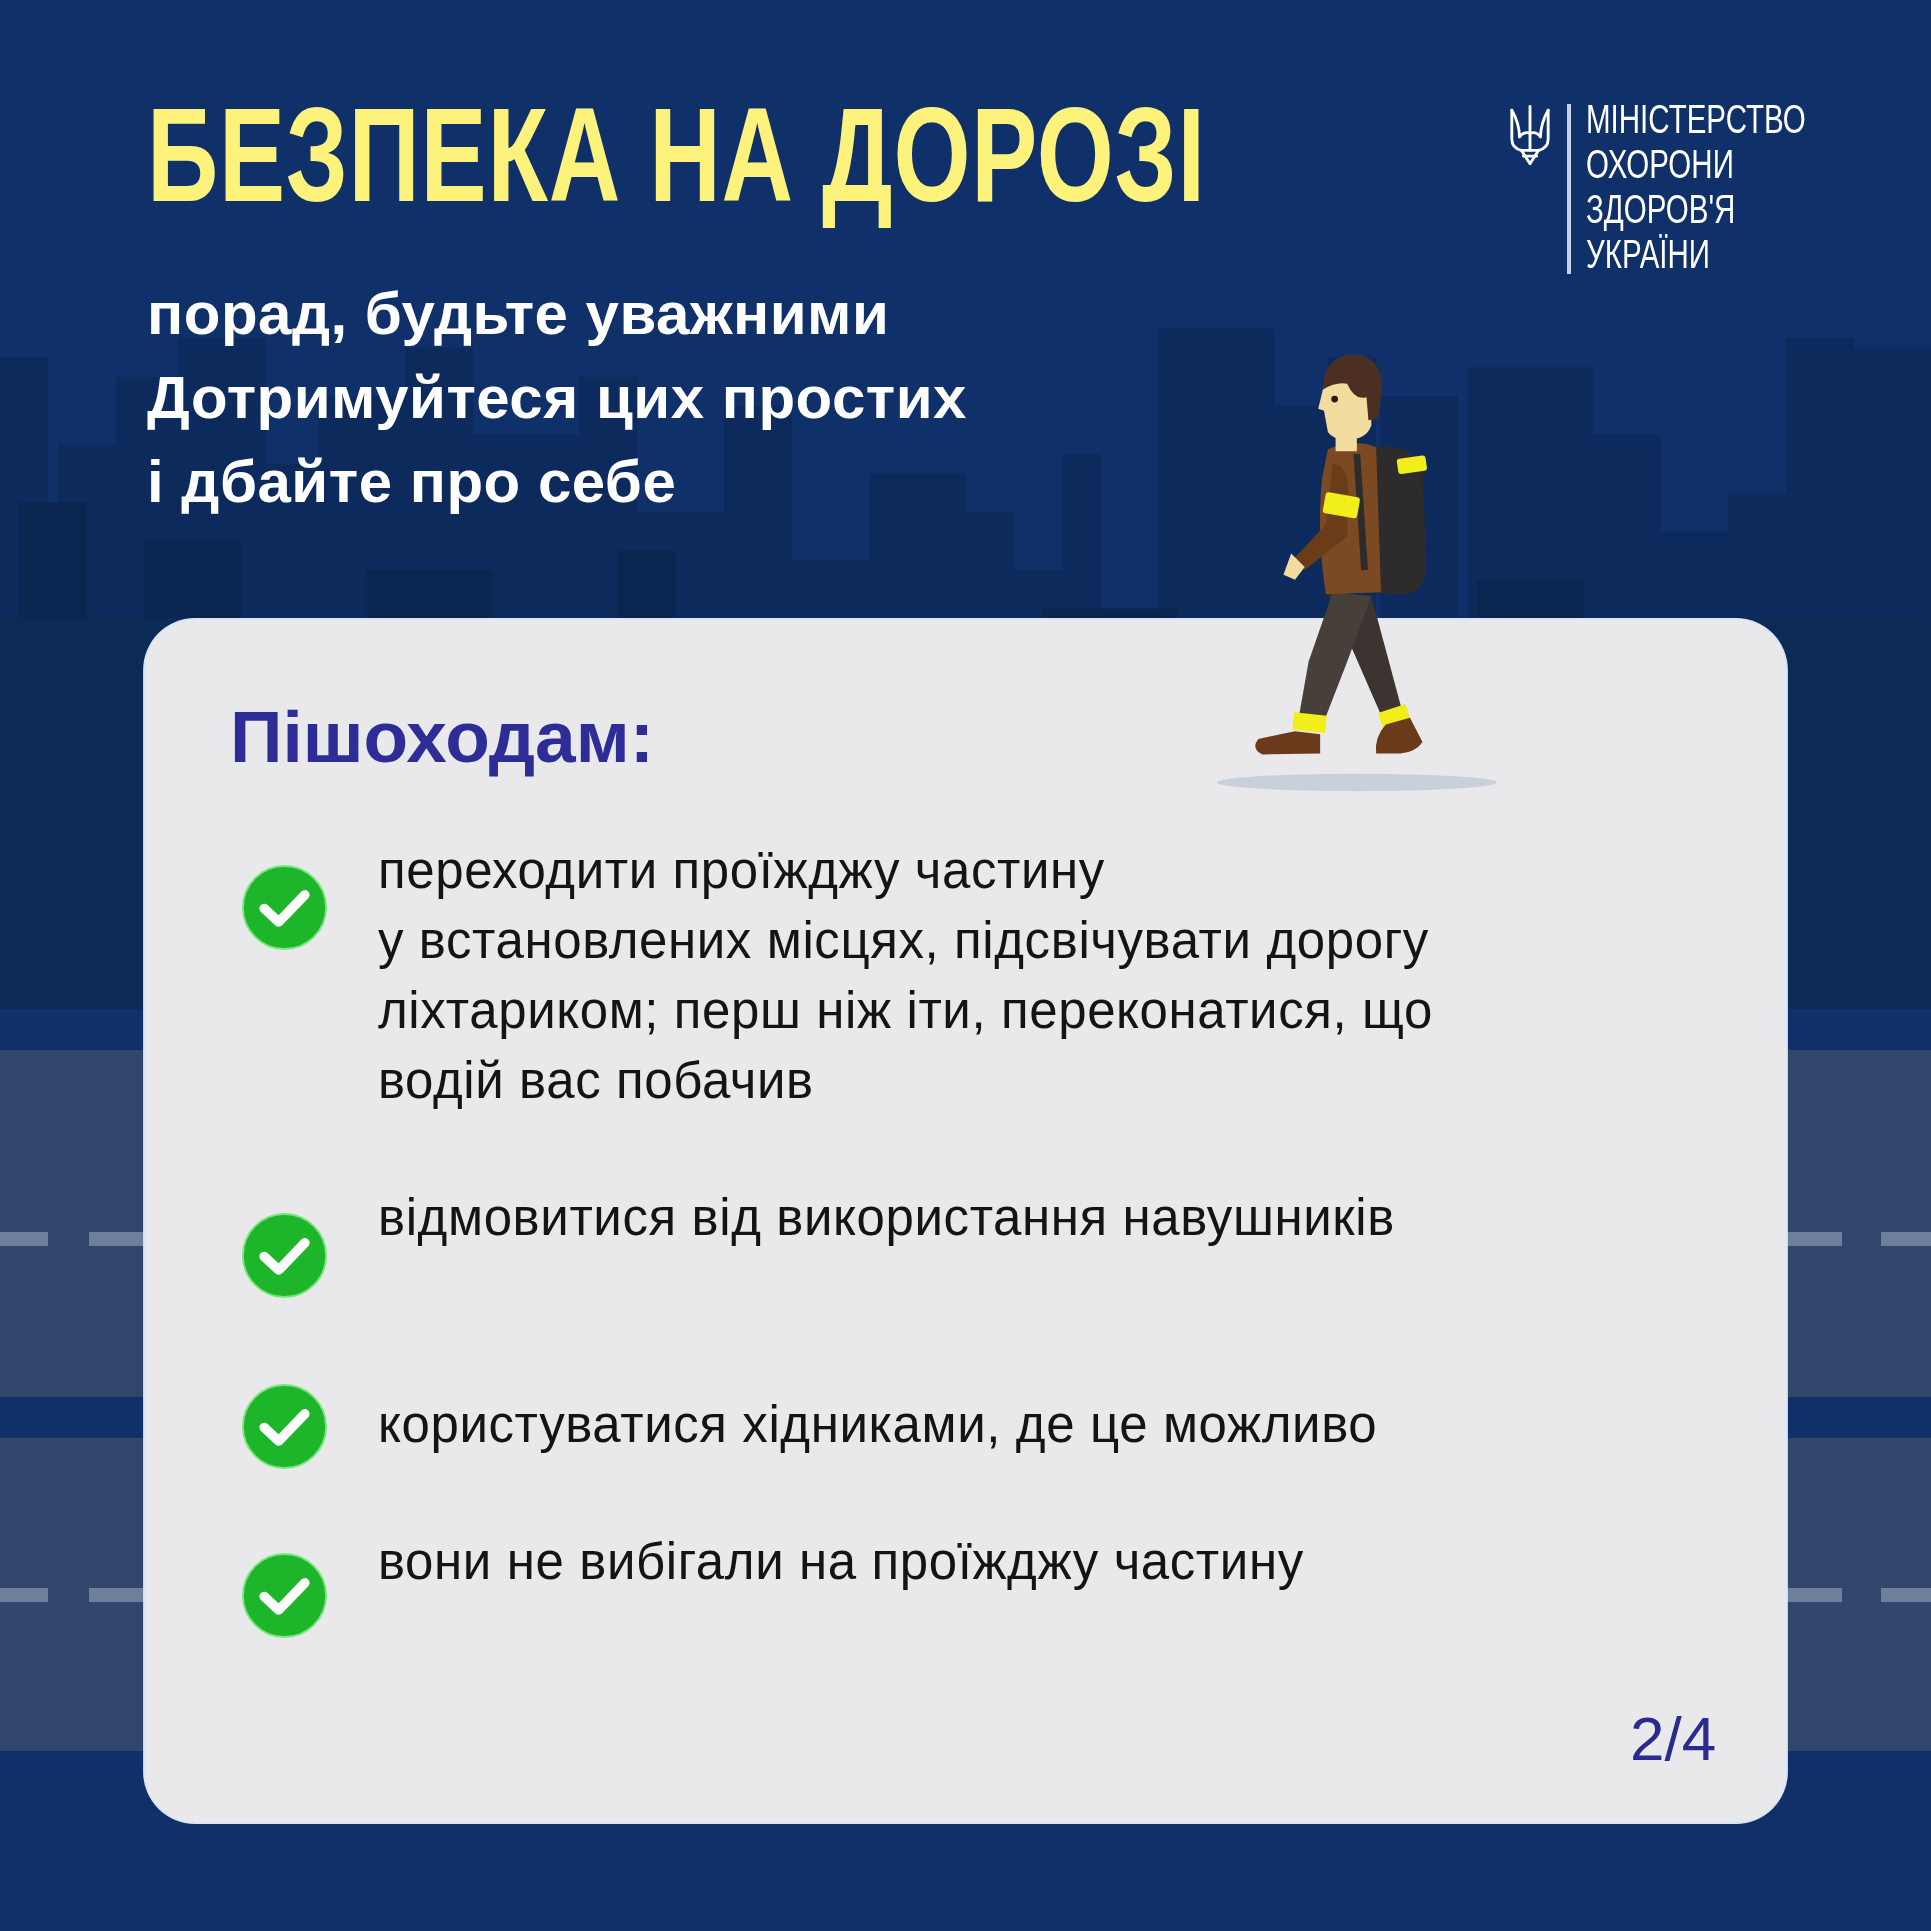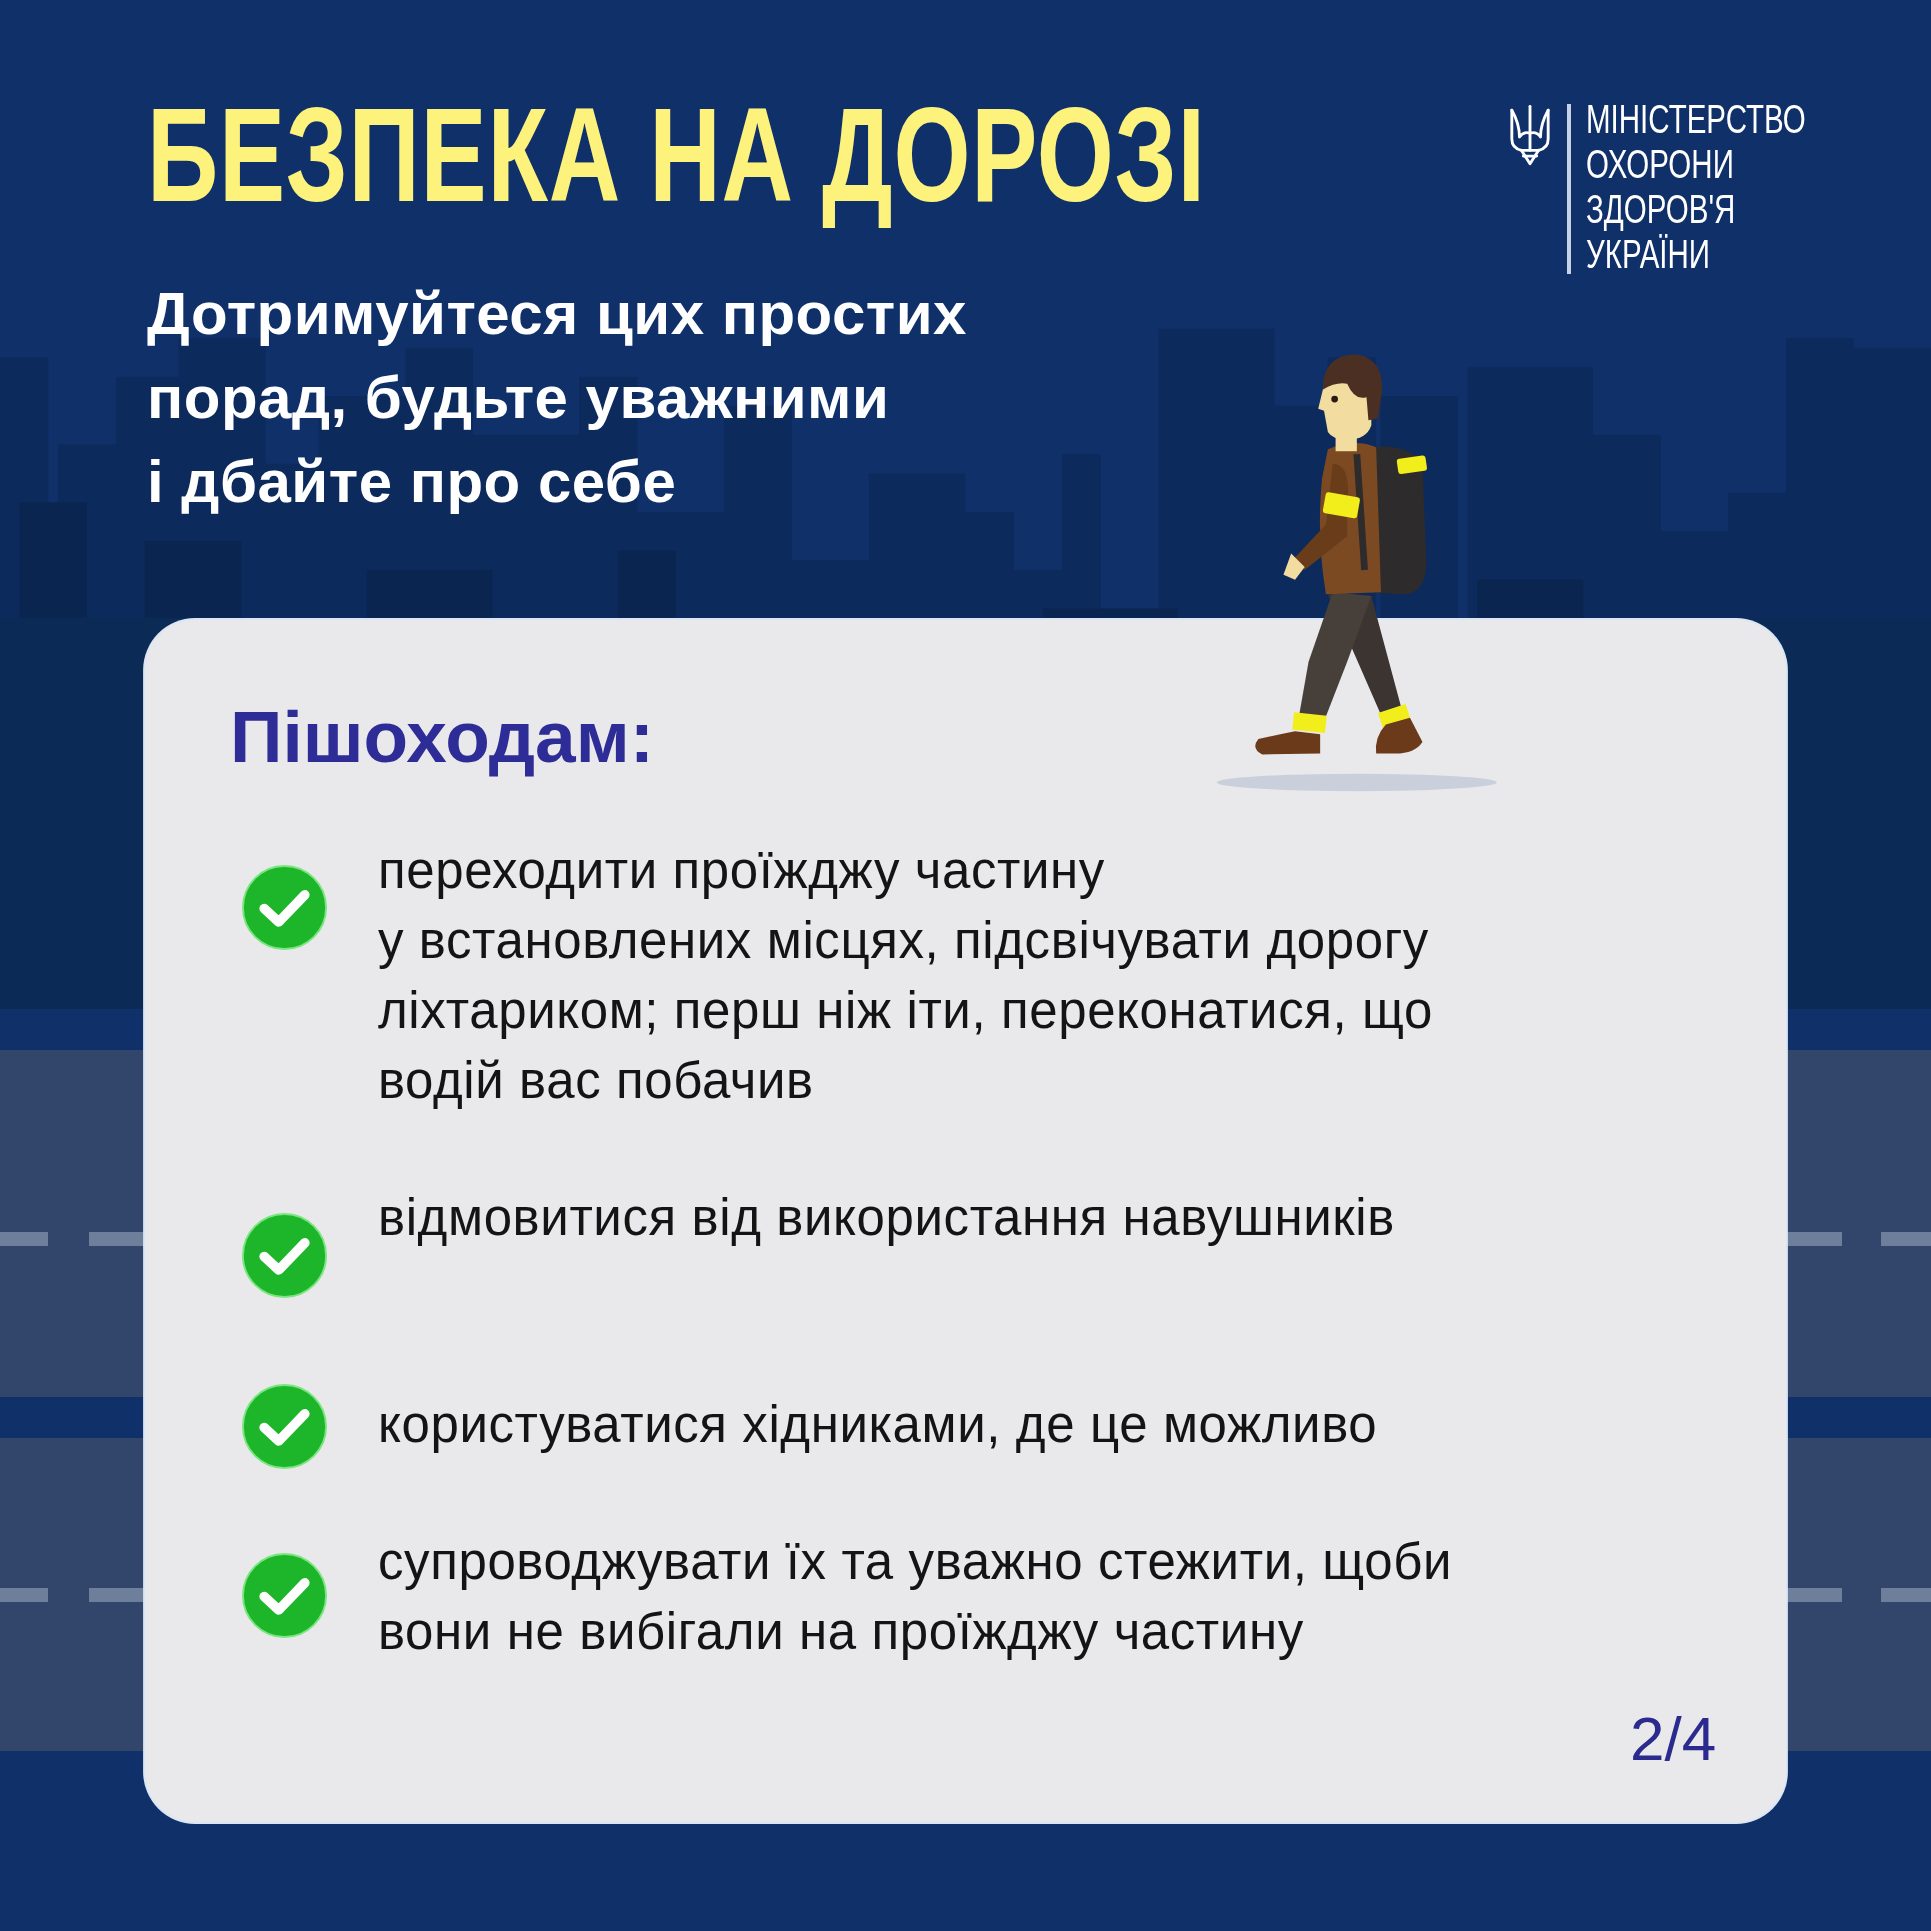--- a/index.html
+++ b/index.html
@@ -101,22 +101,22 @@
 <div class="abs" id="road-lane-2">
   <div class="dash" style="left:0;top:150px;width:48px;"></div>
   <div class="dash" style="left:89px;top:150px;width:56px;"></div>
   <div class="dash" style="left:1786px;top:150px;width:56px;"></div>
   <div class="dash" style="left:1881px;top:150px;width:50px;"></div>
 </div>
 <div class="abs" id="road-bottom"></div>
 
 <div class="abs" id="title">БЕЗПЕКА НА ДОРОЗІ</div>
 <div class="abs" id="subtitle">
+  <div>порад, будьте уважними</div>
   <div>Дотримуйтеся цих простих</div>
-  <div>порад, будьте уважними</div>
   <div>і дбайте про себе</div>
 </div>
 
 <svg class="abs" id="trident" viewBox="0 0 46 66">
   <g fill="none" stroke="#ffffff" stroke-width="3" stroke-linejoin="round" stroke-linecap="round">
     <path d="M23 2 L23 48"></path>
     <path d="M4 6 L4 36 Q4 46 14 48 L23 48 L32 48 Q42 46 42 36 L42 6"></path>
     <path d="M4 6 Q12 20 12 34 Q16 28 23 30"></path>
     <path d="M42 6 Q34 20 34 34 Q30 28 23 30"></path>
     <path d="M14 48 L23 62 L32 48"></path>
@@ -159,21 +159,20 @@
 </svg>
 <div class="item-text" style="top:1390px;">
   <div>користуватися хідниками, де це можливо</div>
 </div>
 
 <svg class="check" style="top:1552px;" viewBox="0 0 90 90">
   <circle cx="45" cy="45" r="43" fill="#1db52a" stroke="#7be57f" stroke-width="2"></circle>
   <path d="M24 46 L39 60 L66 32" fill="none" stroke="#ffffff" stroke-width="10" stroke-linecap="round" stroke-linejoin="round"></path>
 </svg>
 <div class="item-text" style="top:1527px;">
-  <div>супроводжувати їх та уважно стежити, щоби</div>
   <div>вони не вибігали на проїжджу частину</div>
 </div>
 
 <div class="abs" id="page-number">2/4</div>
 
 <svg class="abs" id="pedestrian" viewBox="0 0 320 470">
 
   <ellipse cx="150" cy="455" rx="145" ry="9" fill="#c9d0dc"></ellipse>
 
   <path d="M150 110 Q200 100 218 125 L222 230 Q220 262 195 260 L160 258 Z" fill="#2d2b2b"></path>

